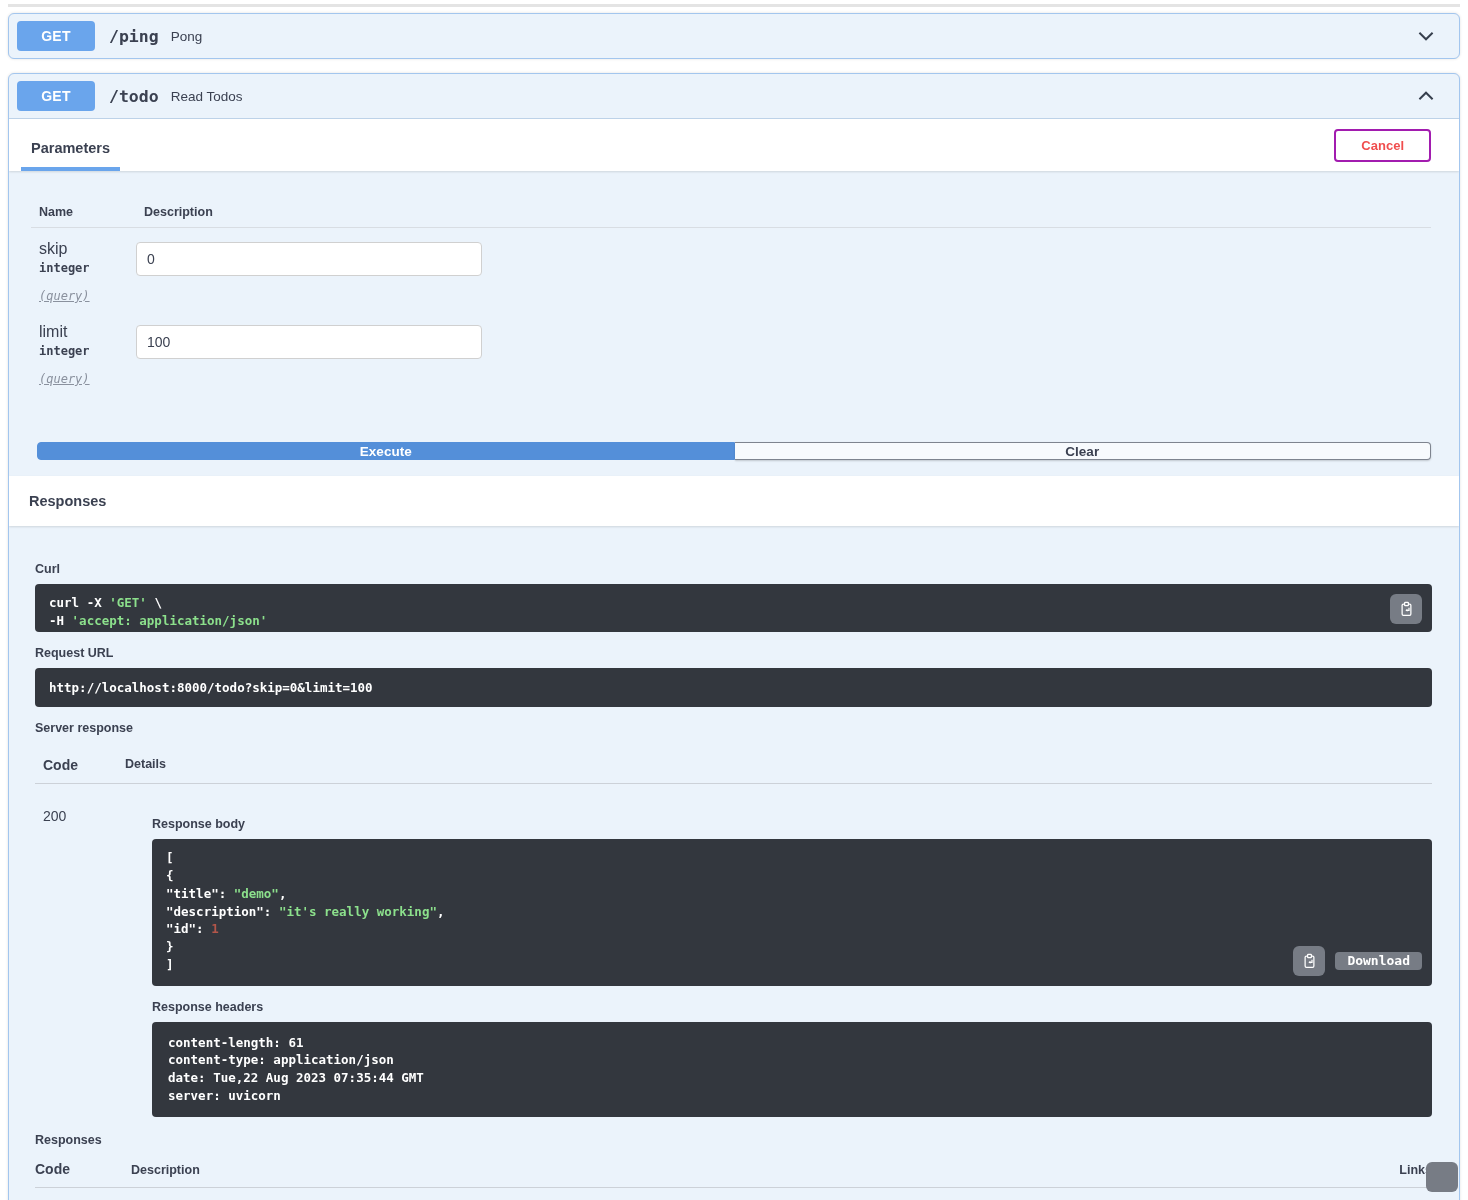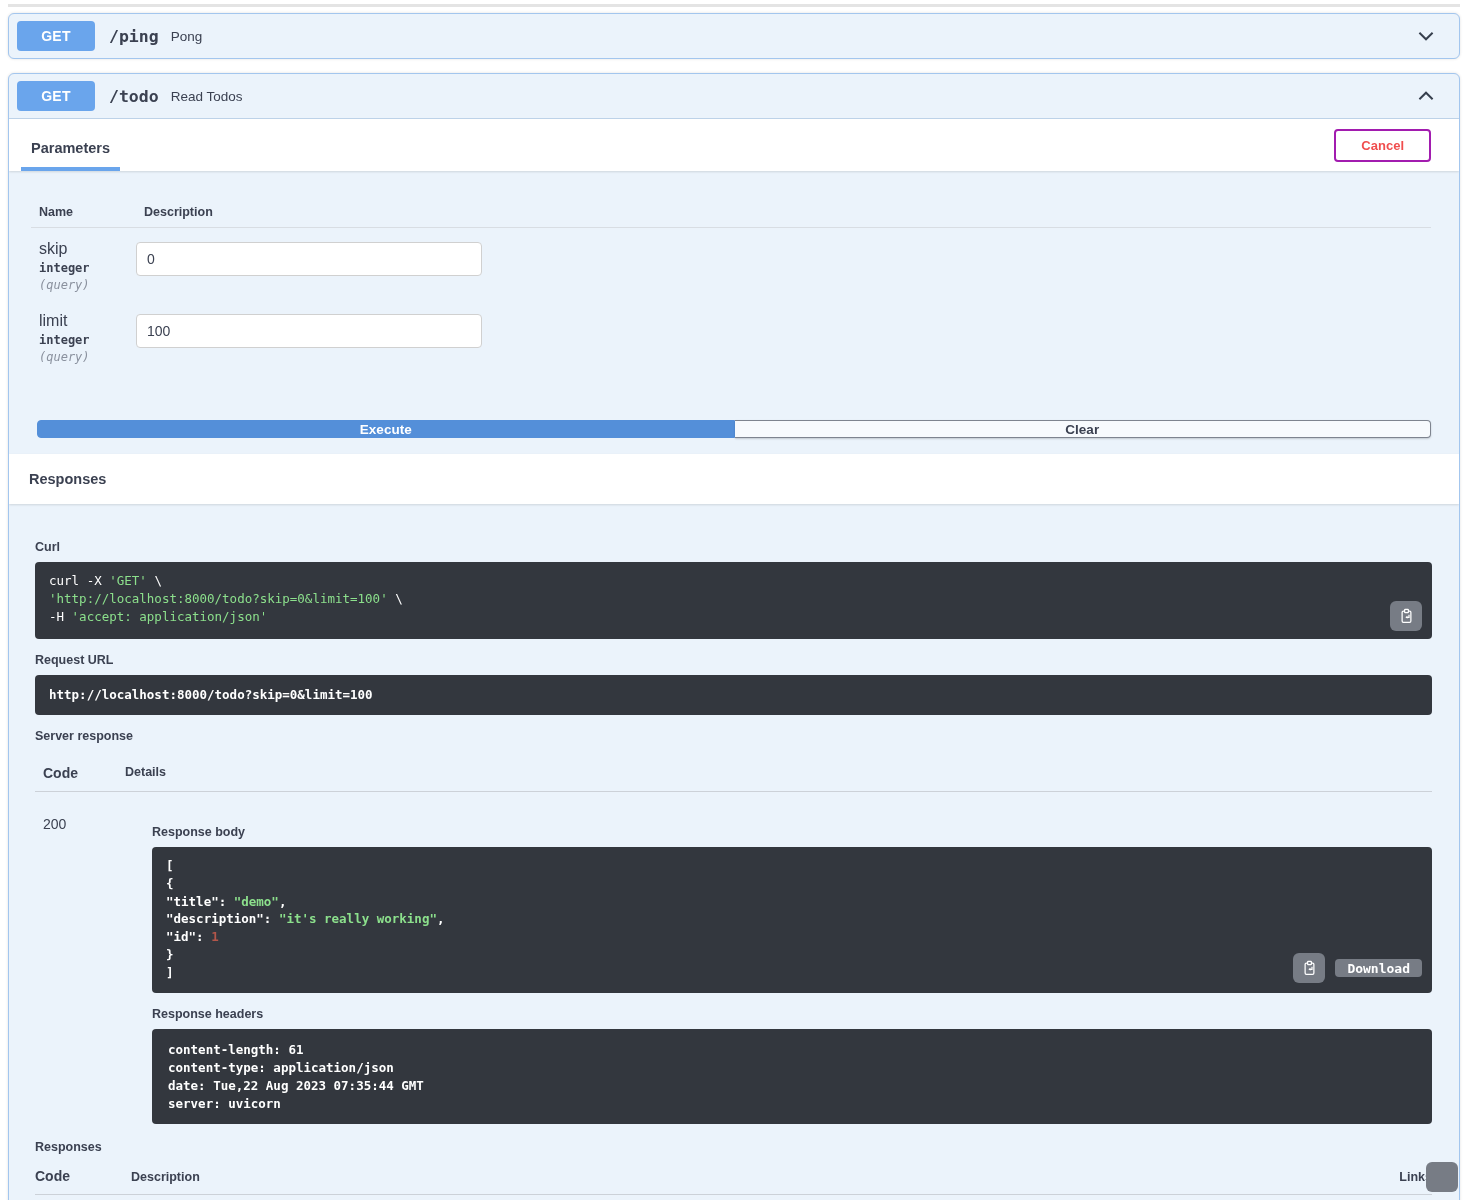--- a/index.html
+++ b/index.html
@@ -29,21 +29,21 @@
     font-weight:bold; font-size:13px; font-family:inherit; padding:7px 25px; border-radius:4px;
     margin-bottom:9px; cursor:pointer; }
 
   .params-area { padding:34px 28px 0 22px; }
   .tbl-head { display:flex; font-size:12.5px; font-weight:bold; padding:0 0 8px 8px;
     border-bottom:1px solid #d8dde3;gap:8px; }
   .col-name { width:97px; flex:none; }
   .param-row { display:flex; padding:12px 0 0 8px; }
   .param-name { font-size:16px; color:#3b4151; }
   .param-type { font-size:12px; font-weight:bold; margin-top:3px; }
-  .param-in { font-size:12px; font-style:italic; color:#8a919e; margin-top:3px; }
+  .param-in { font-size:12px; font-style:italic; color:#8a919e; margin-top:14px;text-decoration:underline; }
   .param-input { width:346px; height:34px; border:1px solid #d0d0d0; border-radius:4px;
     padding:0 10px; font-size:14px; font-family:inherit; color:#3b4151; background:#fff;
     margin-top:2px; }
   .param-row + .param-row { margin-top:8px; }
 
   .exec-wrap { display:flex; margin:56px 28px 16px 28px; }
   .exec-wrap button { height:18px; font-family:inherit; font-weight:bold; font-size:13.5px; cursor:pointer; }
   .execute-btn { flex:1; background:#548fd9; color:#fff; border:1px solid #548fd9;
     border-radius:4px 0 0 4px; }
   .clear-btn { flex:1; background:#f7fafd; color:#3b4151; border:1px solid #7e848f; border-left:none;
@@ -51,21 +51,21 @@
 
   .responses-header { background:#fff; box-shadow:0 1px 2px rgba(0,0,0,.12);
     min-height:50px; display:flex; align-items:center; padding:0 20px; }
   .sec-title { font-size:14.5px; font-weight:bold; }
 
   .responses-inner { padding:34px 27px 30px 26px; }
   .blk-label { font-size:12.5px; font-weight:bold; margin-bottom:8px; }
   .code-dark { background:#33373e; border-radius:4px; color:#fff;
     font-family:"DejaVu Sans Mono","Liberation Mono",monospace; font-size:12.5px;
     line-height:1.42; padding:10px 14px; position:relative; }
-  .curl-block { font-weight:400; padding-bottom:14px; }
+  .curl-block { font-weight:700; padding-bottom:2px; }
   .c-plain { color:#ffffff; }
   .c-str { color:#8ce08c; }
   .c-num { color:#b3564a; }
   .url-block { font-weight:bold; padding:11px 14px; margin-bottom:14px; }
   .curl-wrap-label { margin-top:2px; }
   .mt14 { margin-top:14px; }
 
   .icon-btn { width:32px; height:30px; background:#777c85; border:none; border-radius:6px;
     display:flex; align-items:center; justify-content:center; cursor:pointer; }
   .curl-copy { position:absolute; right:10px; bottom:8px; }
@@ -158,21 +158,20 @@
 
     <div class="responses-header">
       <span class="sec-title">Responses</span>
     </div>
 
     <div class="responses-inner">
 
       <div class="blk-label curl-wrap-label">Curl</div>
       <div class="code-dark curl-block">
           <div><span class="c-plain">curl -X </span><span class="c-str">'GET'</span><span class="c-plain"> \</span></div>
-          <div><span class="c-plain">  </span><span class="c-str">'http://localhost:8000/todo?skip=0&amp;limit=100'</span><span class="c-plain"> \</span></div>
           <div><span class="c-plain">  -H </span><span class="c-str">'accept: application/json'</span></div>
           <button class="icon-btn" style="position: absolute; right: 10px; bottom: 8px;">
             <svg width="15" height="16" viewBox="0 0 24 24">
               <rect x="5" y="4" width="14" height="18" rx="2" fill="none" stroke="#fff" stroke-width="2"></rect>
               <rect x="9" y="1.5" width="6" height="5" rx="1" fill="#777c85" stroke="#fff" stroke-width="2"></rect>
               <path d="M16 10 v4 h-5" fill="none" stroke="#fff" stroke-width="2"></path>
               <path d="M13.5 11.5 L10.5 14 L13.5 16.5 Z" fill="#fff"></path>
             </svg>
           </button>
         </div>

